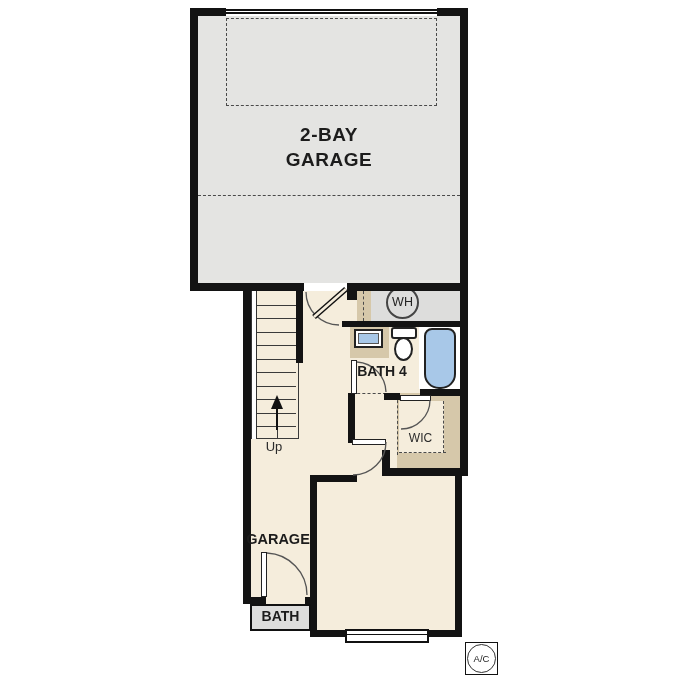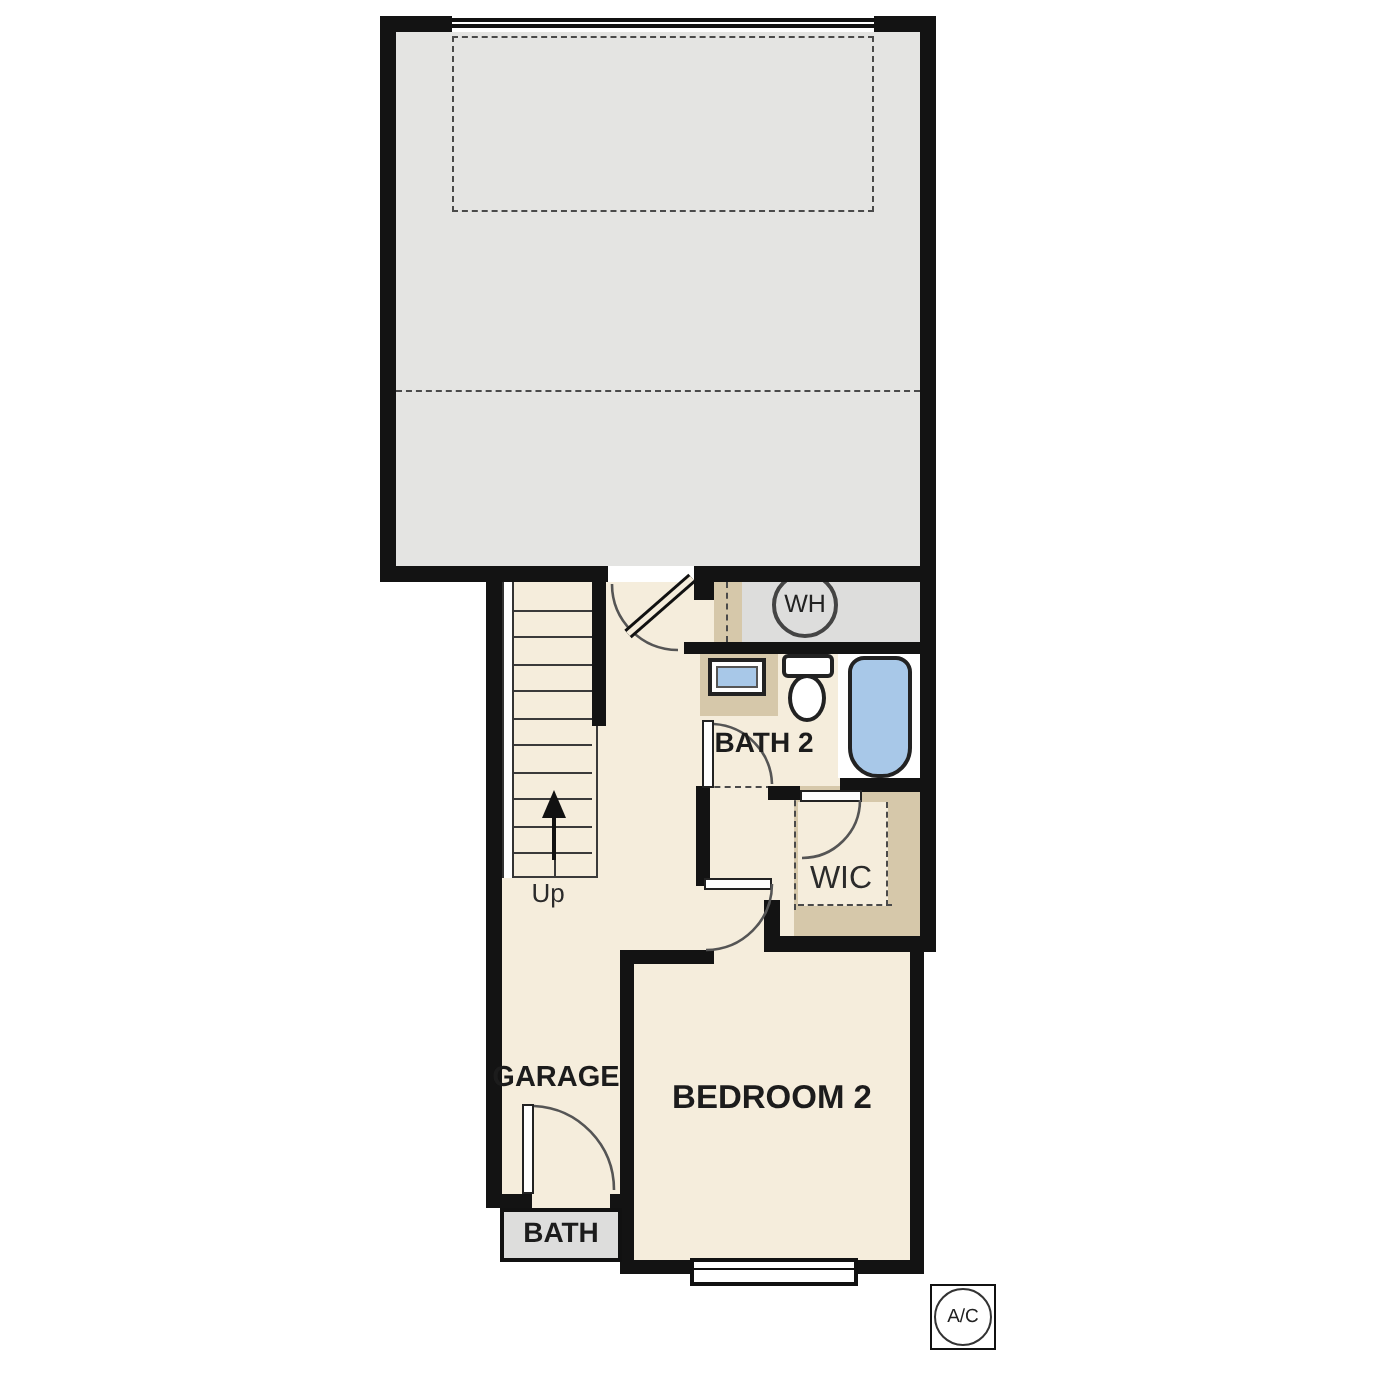--- a/index.html
+++ b/index.html
@@ -122,22 +122,25 @@
   <svg class="overlay" width="687" height="687" viewBox="0 0 687 687">
     <path d="M267,553 A42,42 0 0 1 307,595" fill="none" stroke="#555" stroke-width="1.3"></path>
     <path d="M357,362 A31,31 0 0 1 386,392" fill="none" stroke="#555" stroke-width="1.3"></path>
     <path d="M386,442 A33,33 0 0 1 353,475" fill="none" stroke="#555" stroke-width="1.3"></path>
     <path d="M430,400 A29,29 0 0 1 401,429" fill="none" stroke="#555" stroke-width="1.3"></path>
     <path d="M306,292 A33,33 0 0 0 339,325" fill="none" stroke="#555" stroke-width="1.3"></path>
     <path d="M346,289 L314,317" stroke="#111" stroke-width="5.5" fill="none"></path>
     <path d="M346,289 L314,317" stroke="#f5eddc" stroke-width="2.6" fill="none"></path>
   </svg>
 
+  <div class="label b" style="left:198px;top:122px;width:262px;font-size:19px;line-height:25px;letter-spacing:0.5px;">
+    <div>2-BAY</div>
+    <div>GARAGE</div>
+  </div>
   <div class="label" style="left:386px;top:286px;width:33px;line-height:33px;font-size:12.5px;color:#222;">WH</div>
-  <div class="label b" style="left:348px;top:363px;width:68px;font-size:14px;">BATH 2</div>
-  <div class="label" style="left:397px;top:431px;width:47px;font-size:16px;color:#2b2b2b;">WIC</div>
+  <div class="label b" style="left:348px;top:363px;width:68px;font-size:14px;">BATH 4</div>
+  <div class="label" style="left:397px;top:431px;width:47px;font-size:12px;color:#2b2b2b;">WIC</div>
   <div class="label" style="left:253px;top:439px;width:42px;font-size:13px;color:#2b2b2b;">Up</div>
   <div class="label b" style="left:246px;top:531px;width:64px;font-size:14.5px;">GARAGE</div>
-  <div class="label b" style="left:317px;top:540px;width:138px;font-size:16.5px;">BEDROOM 2</div>
   <div class="label b" style="left:250px;top:608px;width:61px;font-size:14px;">BATH</div>
   <div class="label" style="left:465px;top:642px;width:33px;line-height:33px;font-size:9.5px;color:#222;">A/C</div>
 
 </div>
 
 </body></html>

